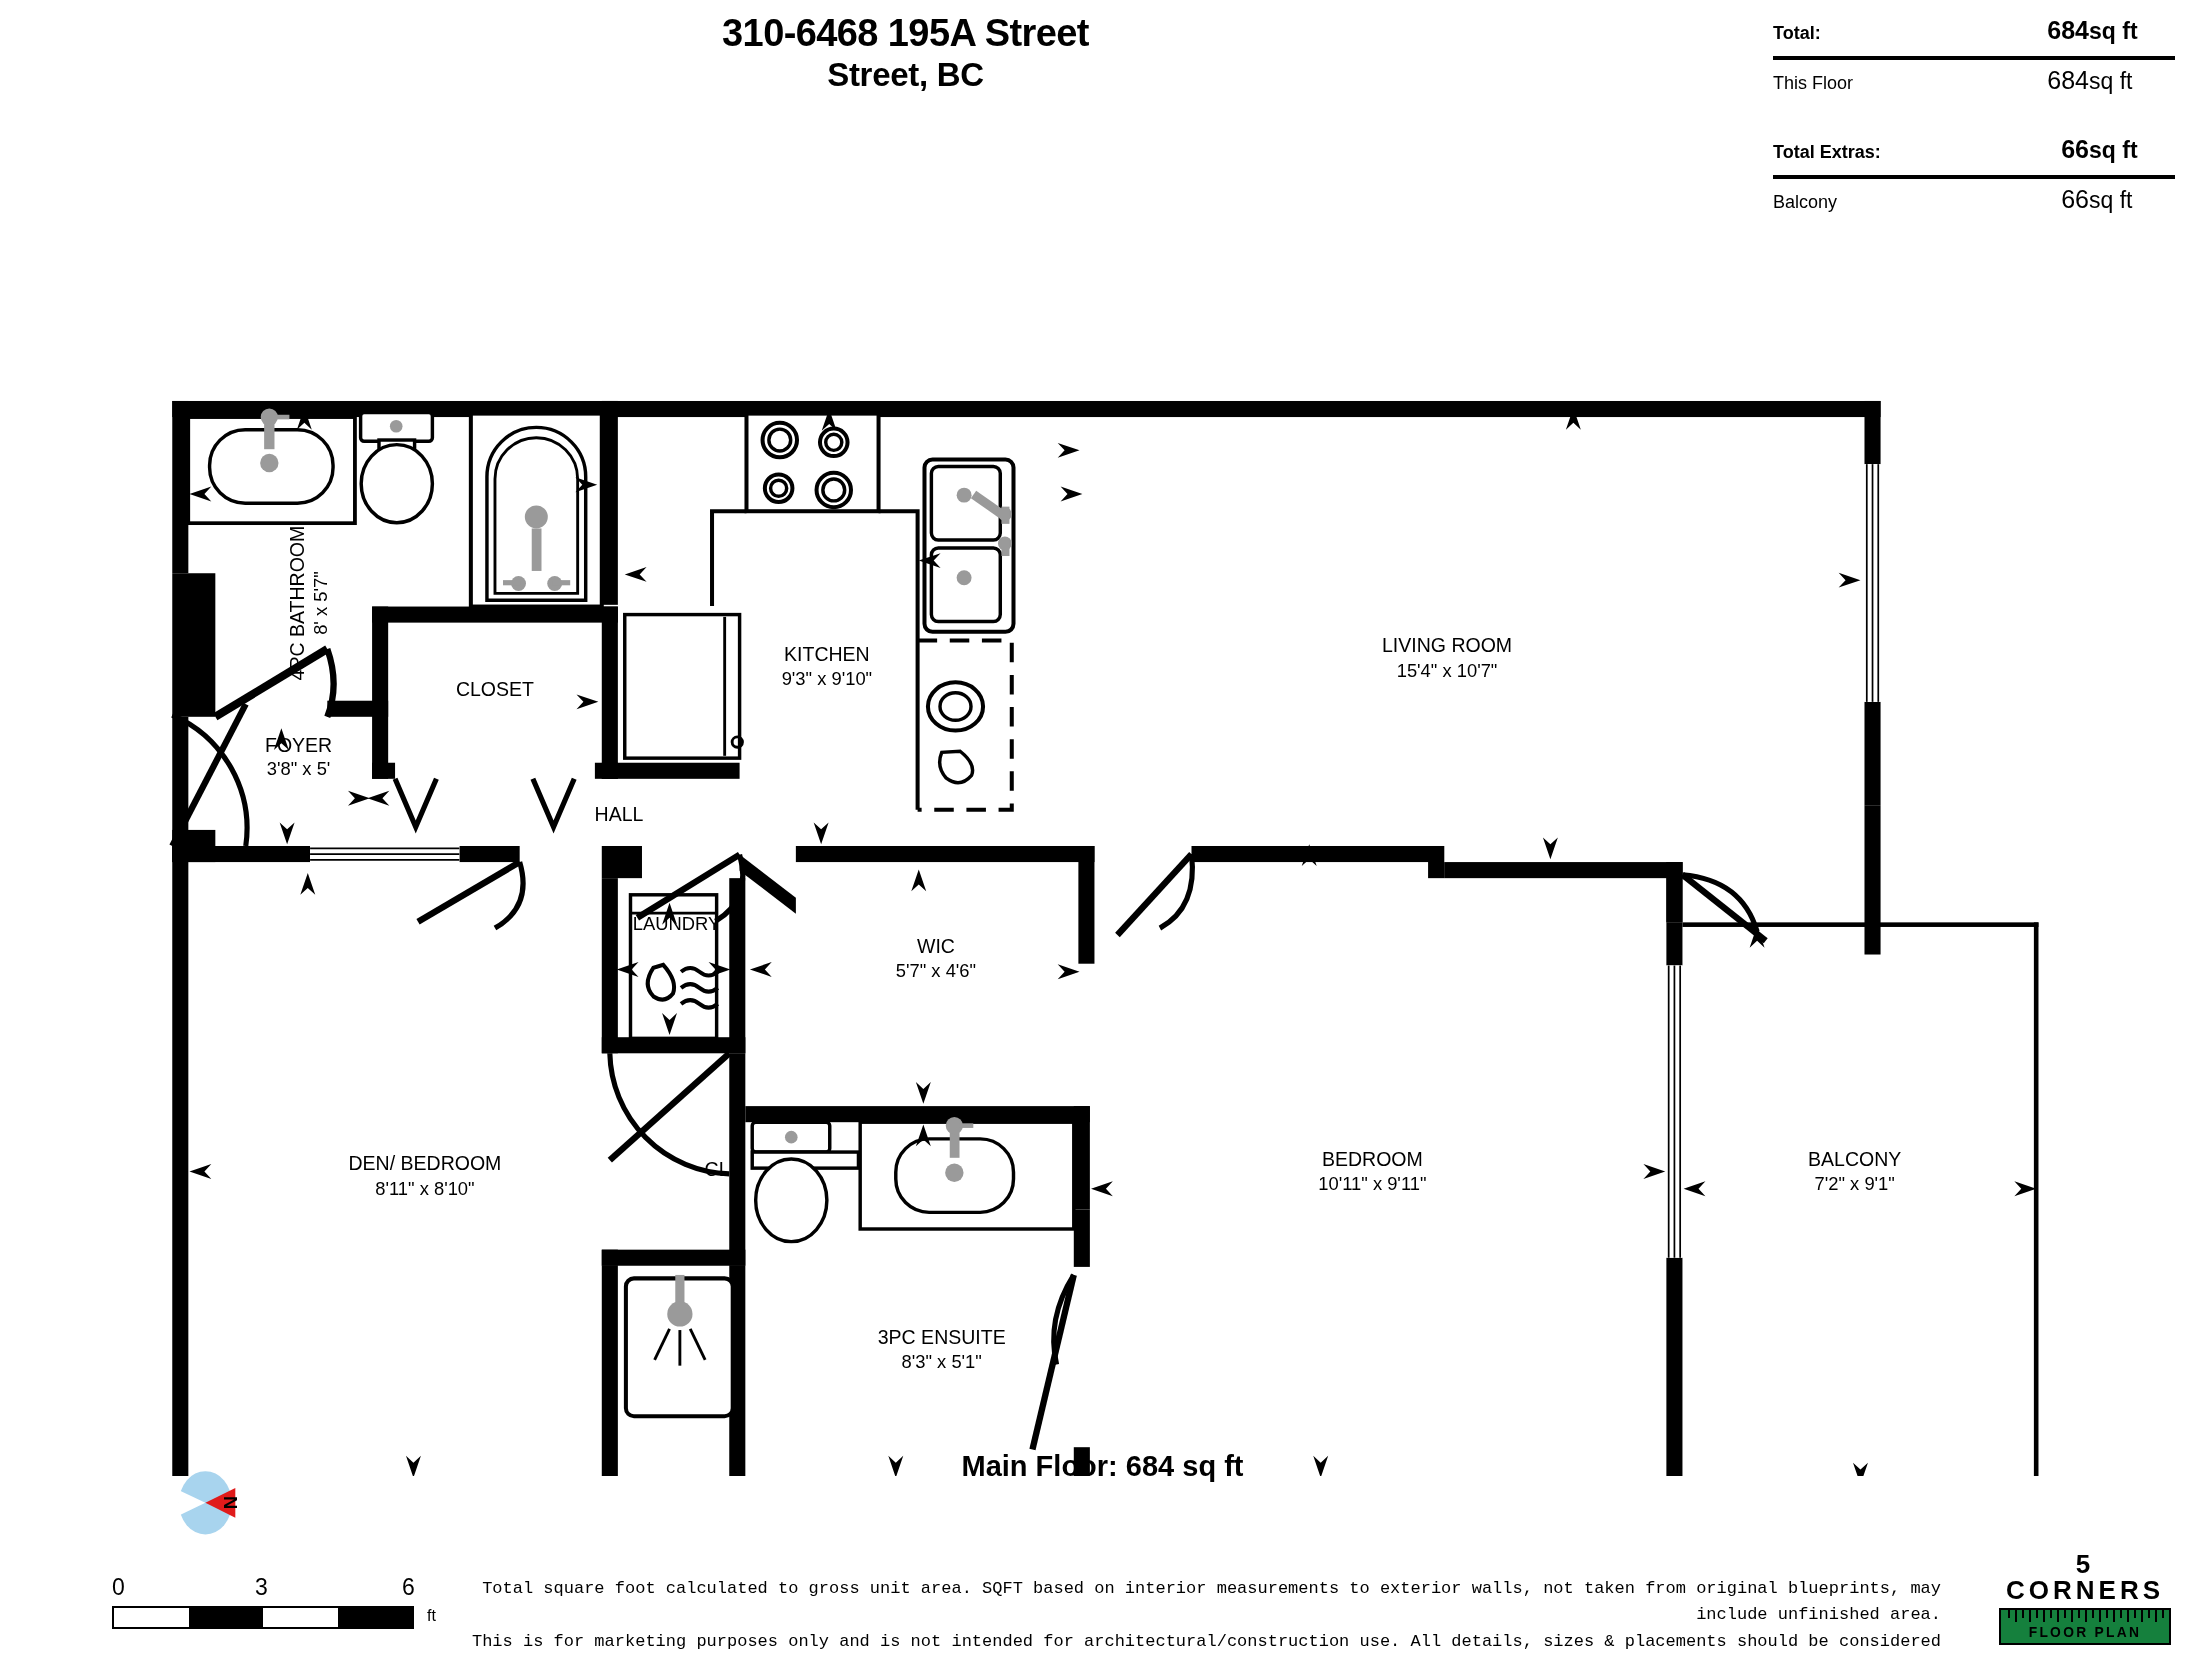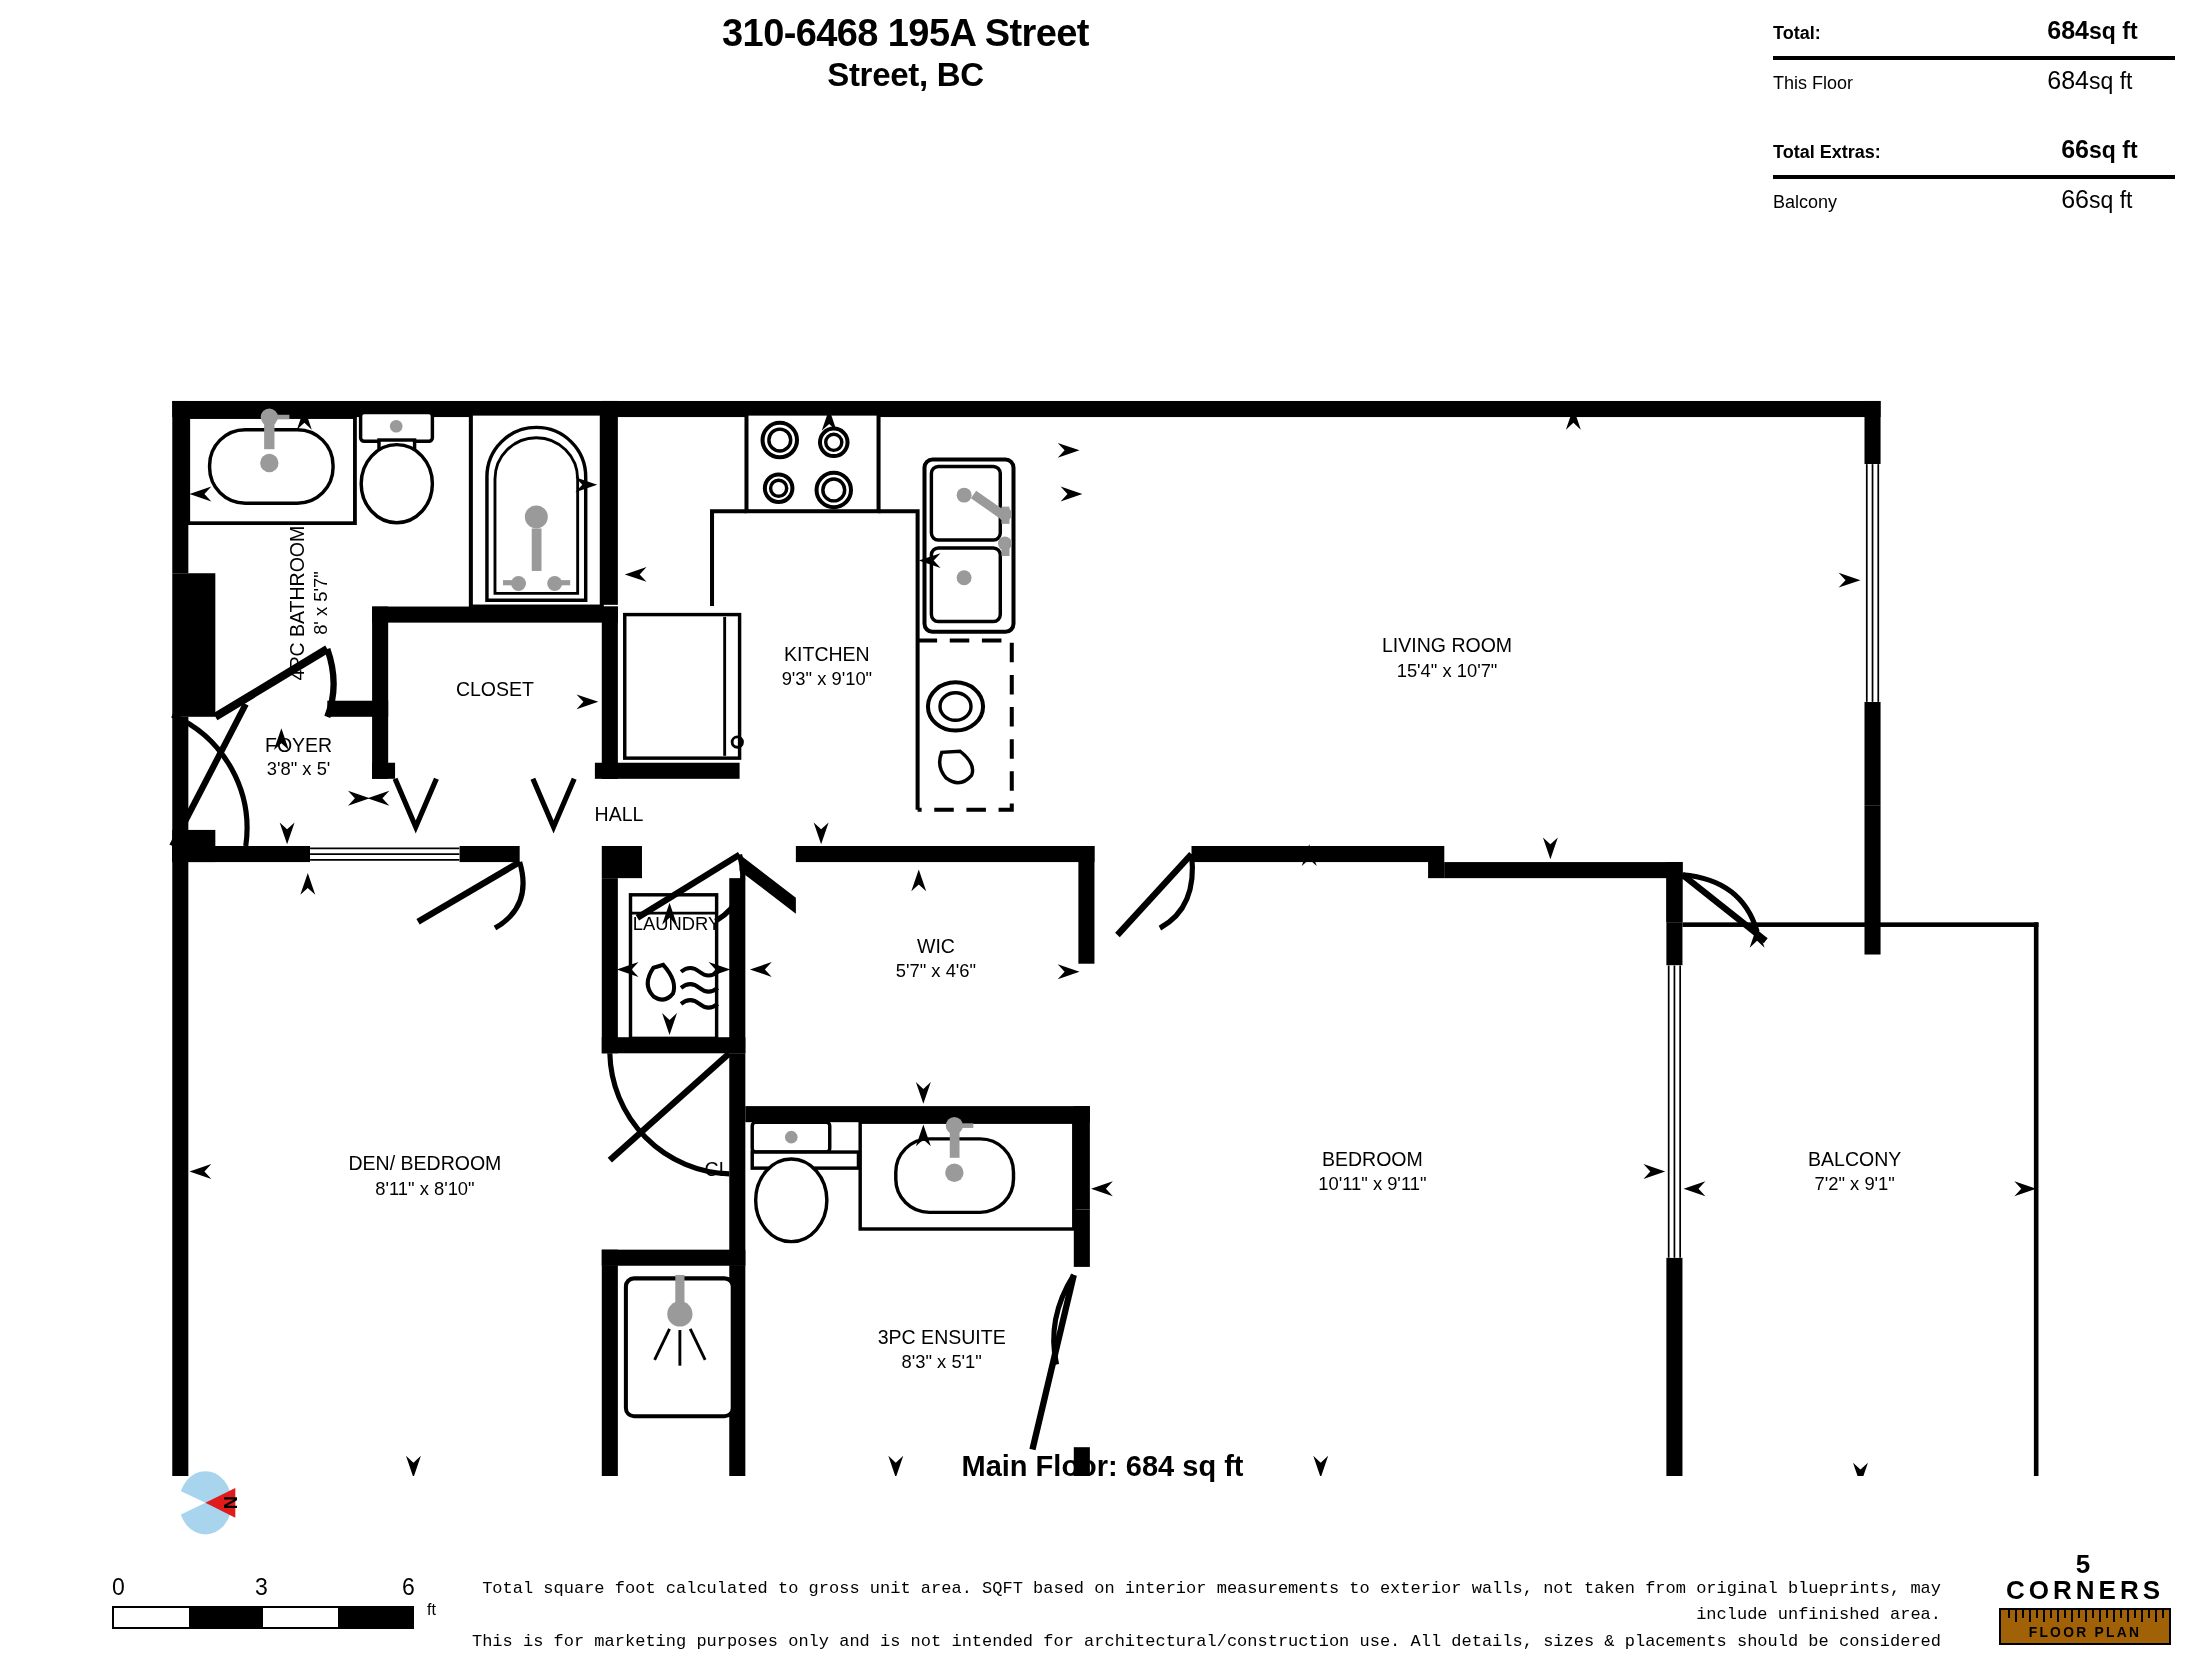--- a/index.html
+++ b/index.html
@@ -54,32 +54,32 @@
     font-size:18.4px; font-weight:bold;
     transform:rotate(90deg); transform-origin:left top;
   }
 
   #scalebar { position:absolute; left:57px; top:1574px; width:322px; height:69px; }
   .scale-nums { position:absolute; left:0; top:0; width:322px; height:29px; }
   .scale-num { position:absolute; font-size:23px; }
   #scale-0 { left:55px; top:0; }
   #scale-3 { left:198px; top:0; }
   #scale-6 { left:345px; top:0; }
-  #scale-ft { left:370px; top:27px; font-size:16px; }
+  #scale-ft { left:370px; top:33px; font-size:16px; }
   #scale-graphic { position:absolute; left:55px; top:32px; width:302px; height:23px; border:2.3px solid #000; box-sizing:border-box; background:#fff; }
   .scale-seg { position:absolute; top:0; height:100%; background:#000; }
 
   #disclaimer {
     position:absolute; left:413px; top:1576px; width:1528px;
     text-align:right; font-size:17px; line-height:1.55;font-family:Liberation Mono, monospace;
   }
 
   #logo { position:absolute; left:1999px; top:1551px; width:172px; }
   #logo-name { font-size:26px; font-weight:bold; letter-spacing:4px; text-align:center; line-height:1; }
-  #logo-ruler { margin-top:4.6px; border:2.9px solid #000; height:33px; position:relative; background:#a16207; }
+  #logo-ruler { margin-top:4.6px; border:2.9px solid #000; height:33px; position:relative; background:#15803d; }
   #logo-sub { position:absolute; left:0; right:0; bottom:2.9px; text-align:center; font-size:13.8px; letter-spacing:2.3px; font-weight:bold; }
   .tick { position:absolute; top:0; width:1.7px; background:#000; }
 </style>
 </head>
 <body>
 
 <div id="header">
 
   <div id="title-block">
     <div id="title-line1">310-6468 195A Street</div>

